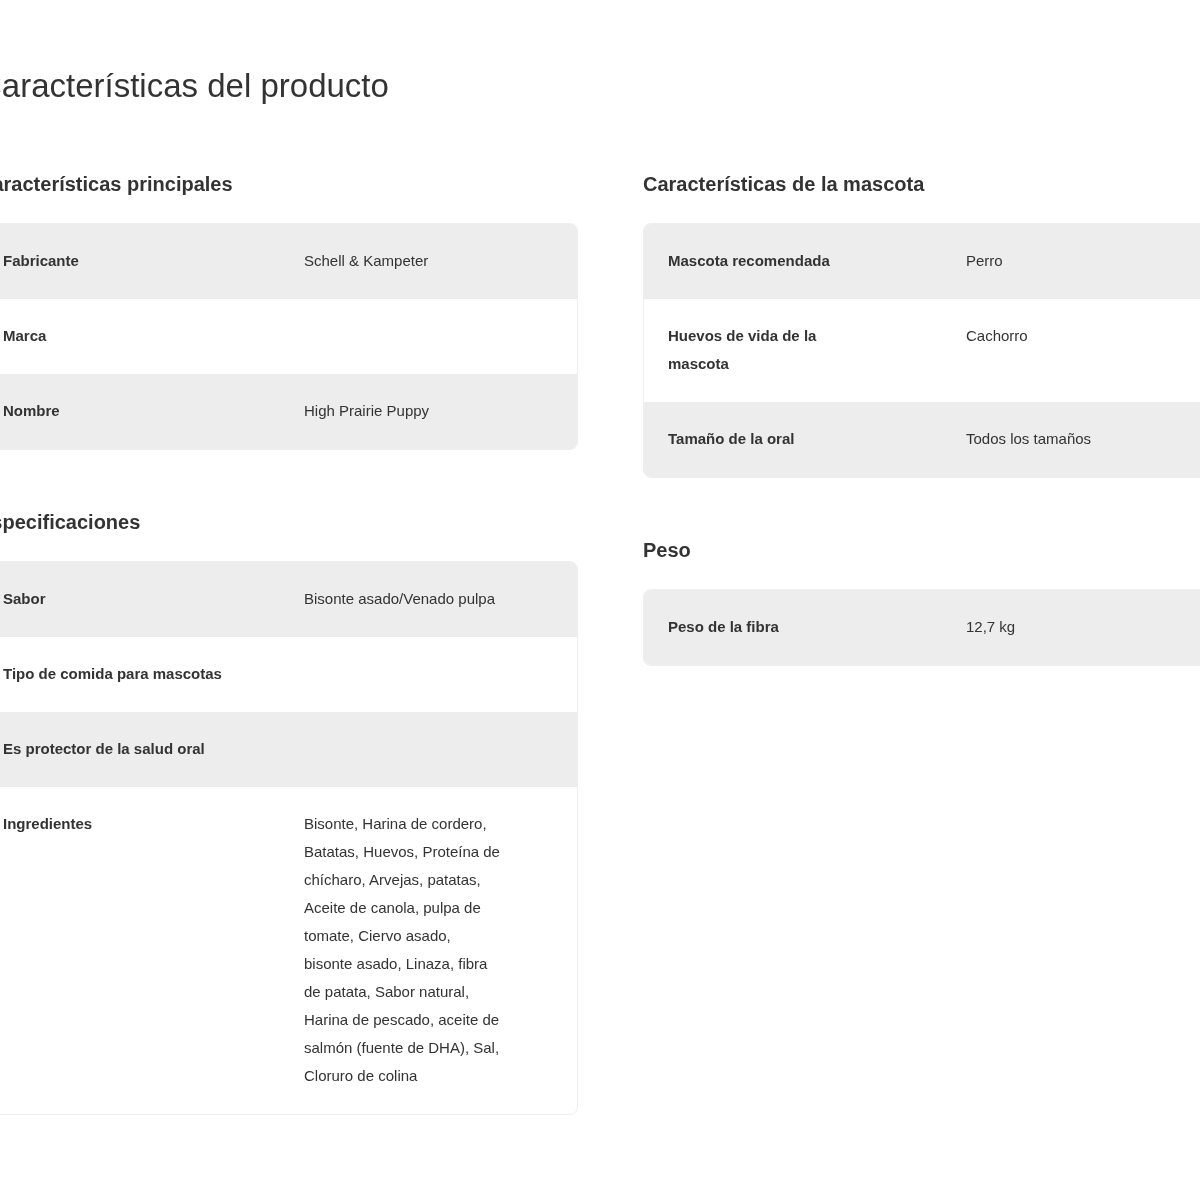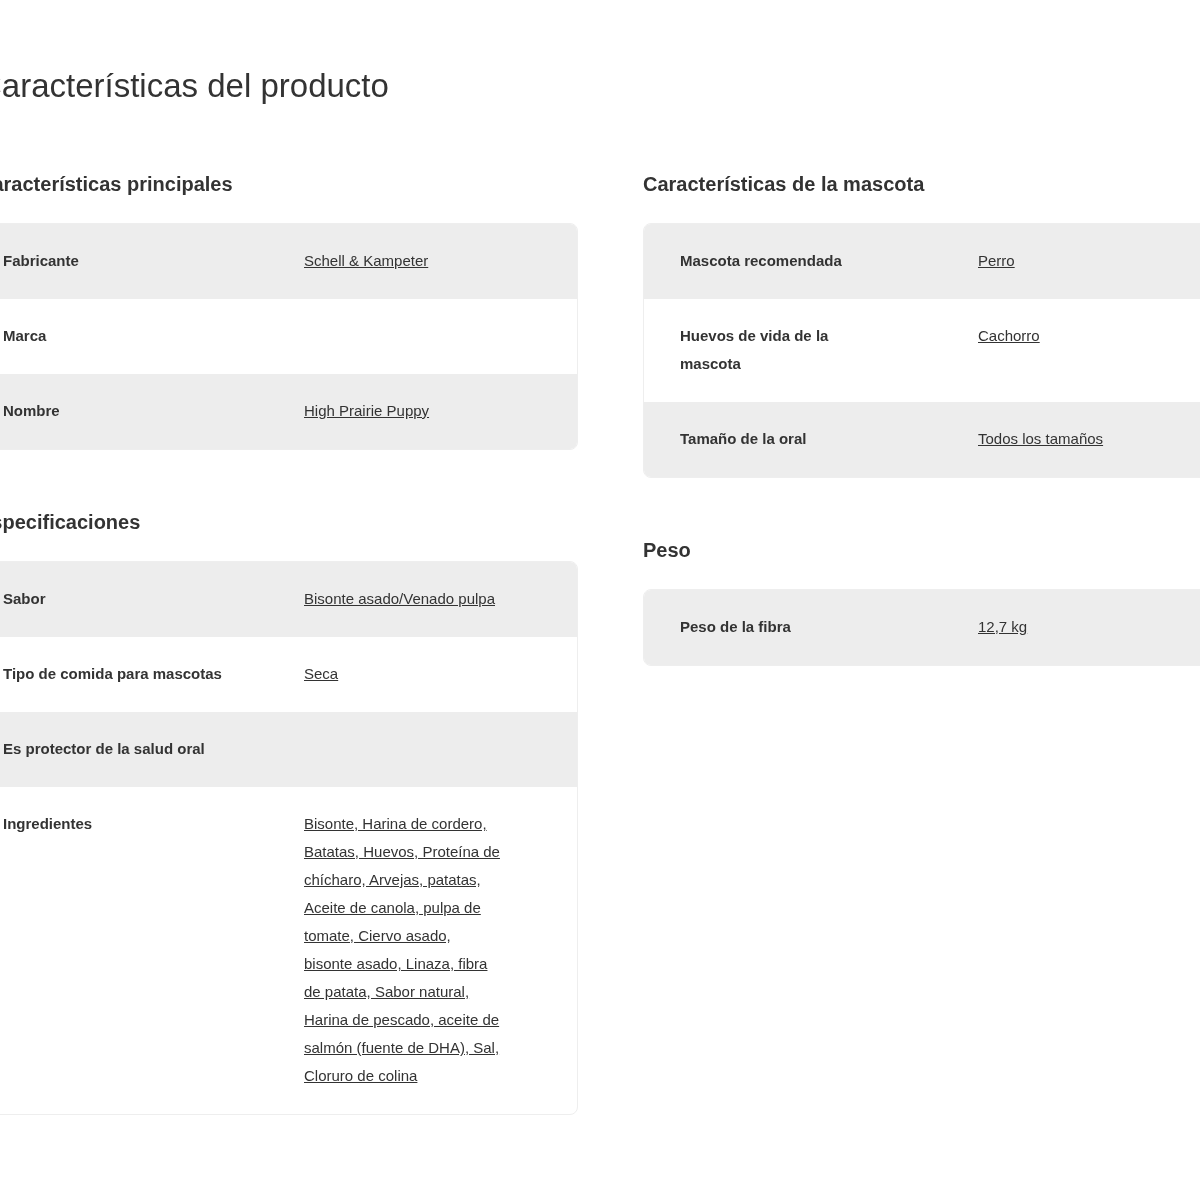--- a/index.html
+++ b/index.html
@@ -69,27 +69,26 @@
     font-size: 15px;
     line-height: 28px;
     padding-top: 23px;
     padding-bottom: 24px;
   }
   .lbl {
     font-weight: 700;
   }
   .val {
     font-weight: 400;
-    text-decoration: underline;
   }
   
   .t-left .lbl { width: 222px; padding-left: 24px; padding-right: 79px; }
   .t-left .val { width: 198px; padding-left: 0;   padding-right: 53px; }
   
-  .t-right .lbl { width: 195px; padding-left: 36px; padding-right: 103px; }
+  .t-right .lbl { width: 195px; padding-left: 24px; padding-right: 103px; }
   .t-right .val { width: 230px; padding-left: 0;    padding-right: 24px; }
 </style>
 </head>
 <body>
 
 <div class="canvas">
   <div class="content">
 
     <h2 class="page-title">Características del producto</h2>
 
@@ -116,21 +115,20 @@
 
         <div class="sec">
           <h3 class="sec-heading">Especificaciones</h3>
           <div class="spec-table t-left">
             <div class="t-row">
               <div class="cell lbl">Sabor</div>
               <div class="cell val">Bisonte asado/Venado pulpa</div>
             </div>
             <div class="t-row">
               <div class="cell lbl">Tipo de comida para mascotas</div>
-              <div class="cell val">Seca</div>
             </div>
             <div class="t-row">
               <div class="cell lbl">Es protector de la salud oral</div>
             </div>
             <div class="t-row">
               <div class="cell lbl">Ingredientes</div>
               <div class="cell val">Bisonte, Harina de cordero, Batatas, Huevos, Proteína de chícharo, Arvejas, patatas, Aceite de canola, pulpa de tomate, Ciervo asado, bisonte asado, Linaza, fibra de patata, Sabor natural, Harina de pescado, aceite de salmón (fuente de DHA), Sal, Cloruro de colina</div>
             </div>
           </div>
         </div>

